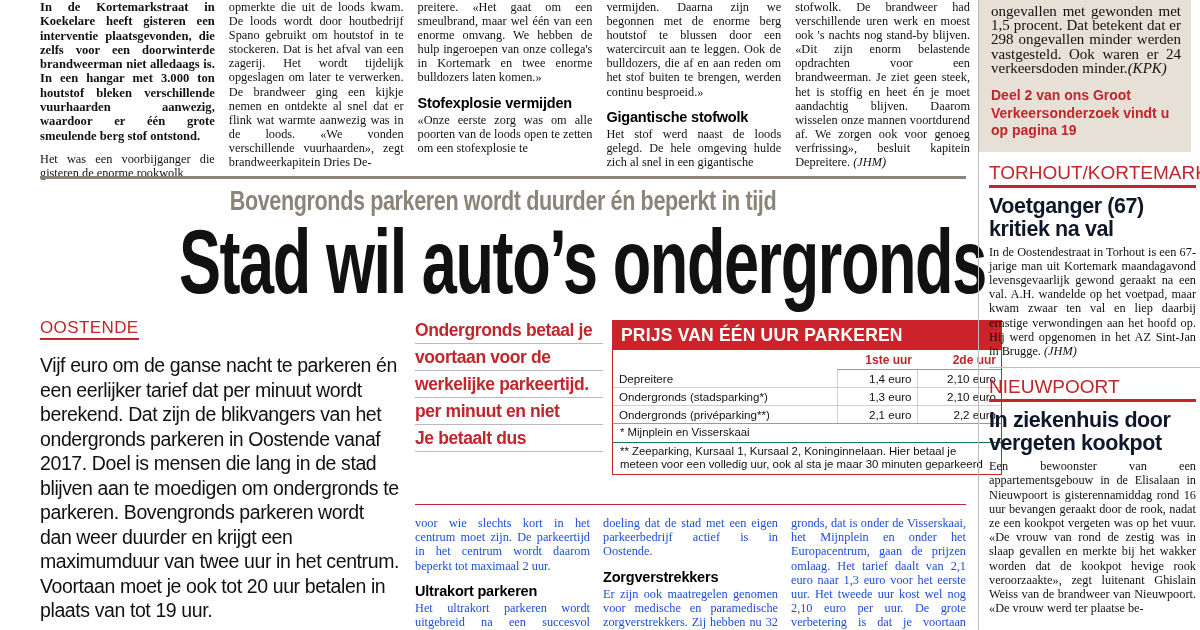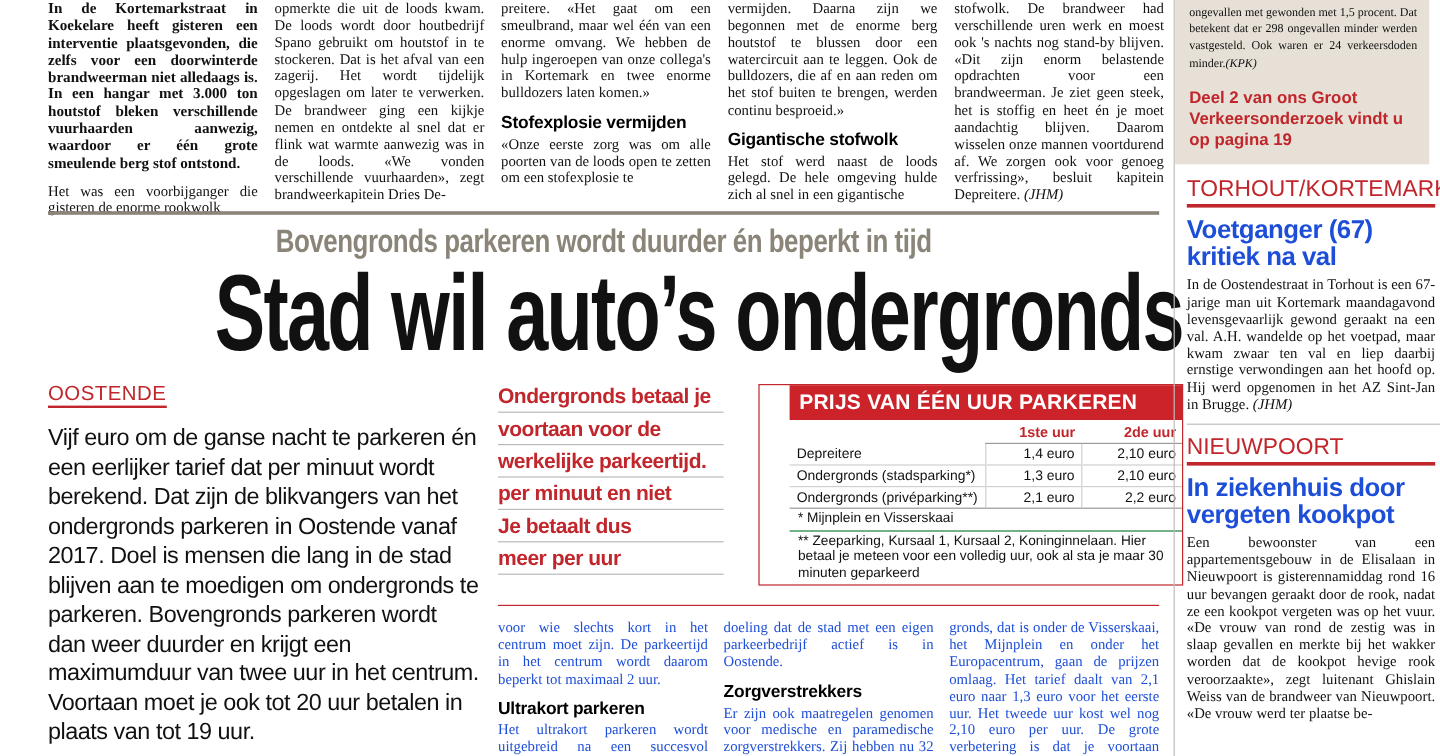--- a/index.html
+++ b/index.html
@@ -60,21 +60,21 @@
   }
   .beige-box {
     background: #e6e0d6;
     padding: 4px 10px 12px 10px;
     margin-left: -10px;
     padding-left: 12px;
     width: 212px;
   }
   .beige-box p {
     font-family: "Liberation Serif", serif;
-    font-size: 10px;
+    font-size: 15px;
     line-height: 14.2px;
     text-align: justify;
     color: #111;
   }
   .promo {
     font-family: "Liberation Sans", sans-serif;
     font-weight: bold;
     font-size: 14px;
     line-height: 17.5px;
     color: #c0262b;
@@ -91,21 +91,21 @@
     padding-bottom: 1px;
     border-bottom: 3px solid #c0262b;
     display: block;
     white-space: nowrap;
   }
   .sb-title {
     font-family: "Liberation Sans", sans-serif;
     font-weight: bold;
     font-size: 21.5px;
     line-height: 23px;
-    color: #1d4ed8;
+    color: #0f172a;
     margin-top: 7px;
     margin-bottom: 4px;
     letter-spacing: -0.4px;
   }
   .sb-body {
     font-family: "Liberation Serif", serif;
     font-size: 12.3px;
     line-height: 14.2px;
     text-align: justify;
     color: #111;
@@ -205,25 +205,24 @@
     border-bottom: 1px solid #b9b9b9;
     padding-bottom: 2px;
     margin-bottom: 3px;
     letter-spacing: -0.4px;
     white-space: nowrap;
   }
 
   
   .table-box {
     position: absolute;
-    left: 592px; top: 2px;
-    width: 354px;
+    left: 572px; top: 2px;
+    width: 390px;
     border: 1.5px solid #c0262b;
     background: #fff;
-    padding-left: 25px;
   }
   .table-head {
     background: #cc2229;
     color: #fff;
     font-family: "Liberation Sans", sans-serif;
     font-weight: bold;
     font-size: 17.5px;
     line-height: 22px;
     padding: 3px 6px 4px 8px;
     letter-spacing: 0.2px;
@@ -342,21 +341,20 @@
       <div class="lead-text">Vijf euro om de ganse nacht te parkeren én een eerlijker tarief dat per minuut wordt berekend. Dat zijn de blikvangers van het ondergronds parkeren in Oostende vanaf 2017. Doel is mensen die lang in de stad blijven aan te moedigen om ondergronds te parkeren. Bovengronds parkeren wordt dan weer duurder en krijgt een maximumduur van twee uur in het centrum. Voortaan moet je ook tot 20 uur betalen in plaats van tot 19 uur.</div>
       
     </div>
 
     <div class="pull-col">
       <div class="pull-line">Ondergronds betaal je</div>
       <div class="pull-line">voortaan voor de</div>
       <div class="pull-line">werkelijke parkeertijd.</div>
       <div class="pull-line">per minuut en niet</div>
       <div class="pull-line">Je betaalt dus</div>
-      <div class="pull-line">meer per uur</div>
     </div>
 
     <div class="table-box">
       <div class="table-head">PRIJS VAN ÉÉN UUR PARKEREN</div>
       <table class="prices">
         <thead>
           <tr>
             <th class="blank"></th>
             <th class="col-1st">1ste uur</th>
             <th class="col-2nd">2de uur</th>

